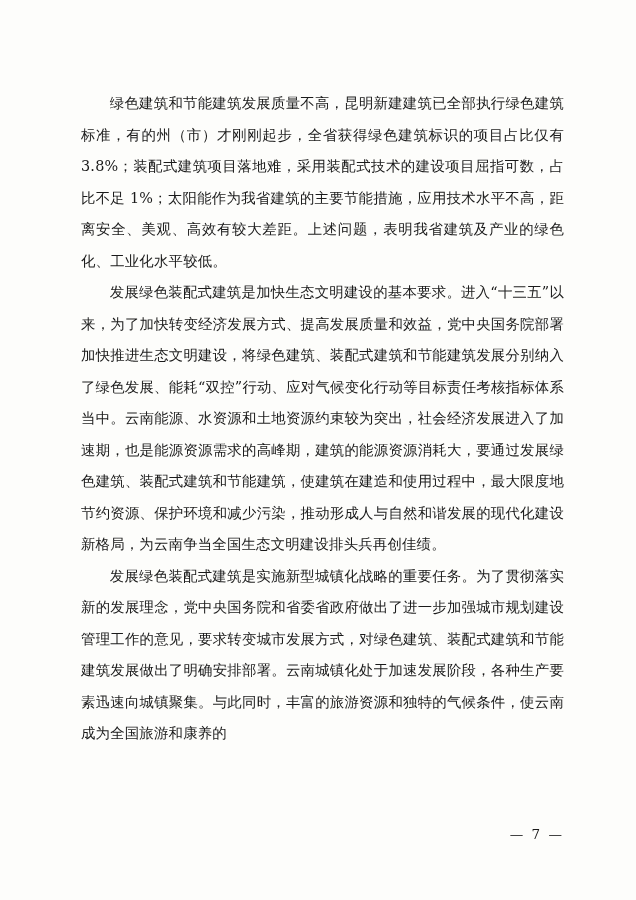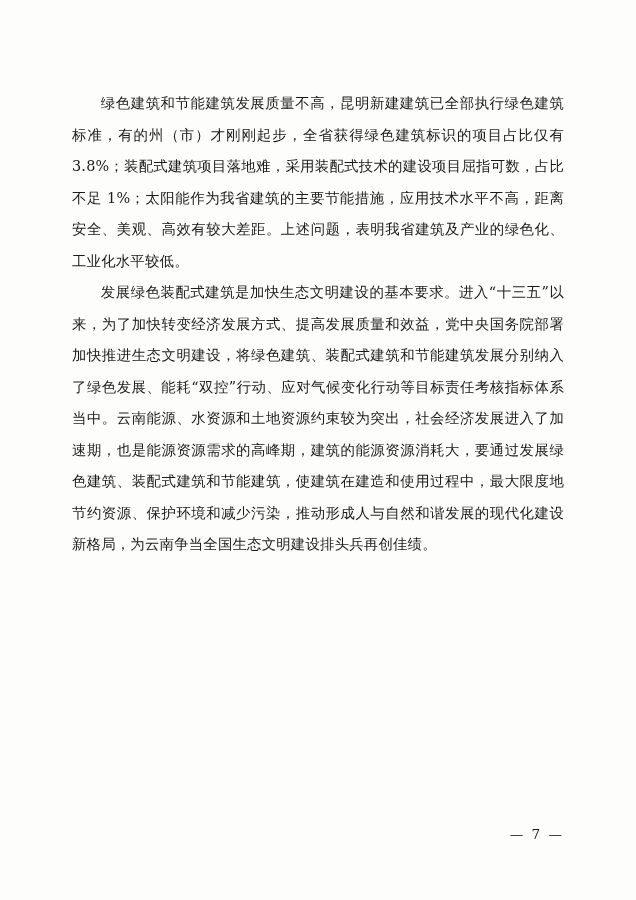--- a/index.html
+++ b/index.html
@@ -23,36 +23,37 @@
   }
   .doc-body {
     font-size: 14.4px;
     line-height: 31.5px;
     color: #1a1a1a;
     text-align: justify;
     text-justify: inter-ideograph;
     letter-spacing: 0.2px;
   }
   .para {
-    margin: 0 0 0 0;
+    margin: 0 0 0 9px;
     text-indent: 2em;
     font-family: "DejaVu Serif", serif;
   }
   .page-number {
     position: absolute;
     bottom: 58px;
     right: 72px;
     font-size: 13.5px;
     color: #1a1a1a;
     letter-spacing: 2px;
     font-family: "DejaVu Serif", serif;
   }
 </style>
 </head>
 <body>
 
 <div class="page">
   <div class="doc-body">
     <p class="para">绿色建筑和节能建筑发展质量不高，昆明新建建筑已全部执行绿色建筑标准，有的州（市）才刚刚起步，全省获得绿色建筑标识的项目占比仅有 3.8%；装配式建筑项目落地难，采用装配式技术的建设项目屈指可数，占比不足 1%；太阳能作为我省建筑的主要节能措施，应用技术水平不高，距离安全、美观、高效有较大差距。上述问题，表明我省建筑及产业的绿色化、工业化水平较低。</p>
     <p class="para">发展绿色装配式建筑是加快生态文明建设的基本要求。进入“十三五”以来，为了加快转变经济发展方式、提高发展质量和效益，党中央国务院部署加快推进生态文明建设，将绿色建筑、装配式建筑和节能建筑发展分别纳入了绿色发展、能耗“双控”行动、应对气候变化行动等目标责任考核指标体系当中。云南能源、水资源和土地资源约束较为突出，社会经济发展进入了加速期，也是能源资源需求的高峰期，建筑的能源资源消耗大，要通过发展绿色建筑、装配式建筑和节能建筑，使建筑在建造和使用过程中，最大限度地节约资源、保护环境和减少污染，推动形成人与自然和谐发展的现代化建设新格局，为云南争当全国生态文明建设排头兵再创佳绩。</p>
+    <p class="para">发展绿色装配式建筑是实施新型城镇化战略的重要任务。为了贯彻落实新的发展理念，党中央国务院和省委省政府做出了进一步加强城市规划建设管理工作的意见，要求转变城市发展方式，对绿色建筑、装配式建筑和节能建筑发展做出了明确安排部署。云南城镇化处于加速发展阶段，各种生产要素迅速向城镇聚集。与此同时，丰富的旅游资源和独特的气候条件，使云南成为全国旅游和康养的</p>
   </div>
   <div class="page-number">— 7 —</div>
 </div>
 
 </body></html>

